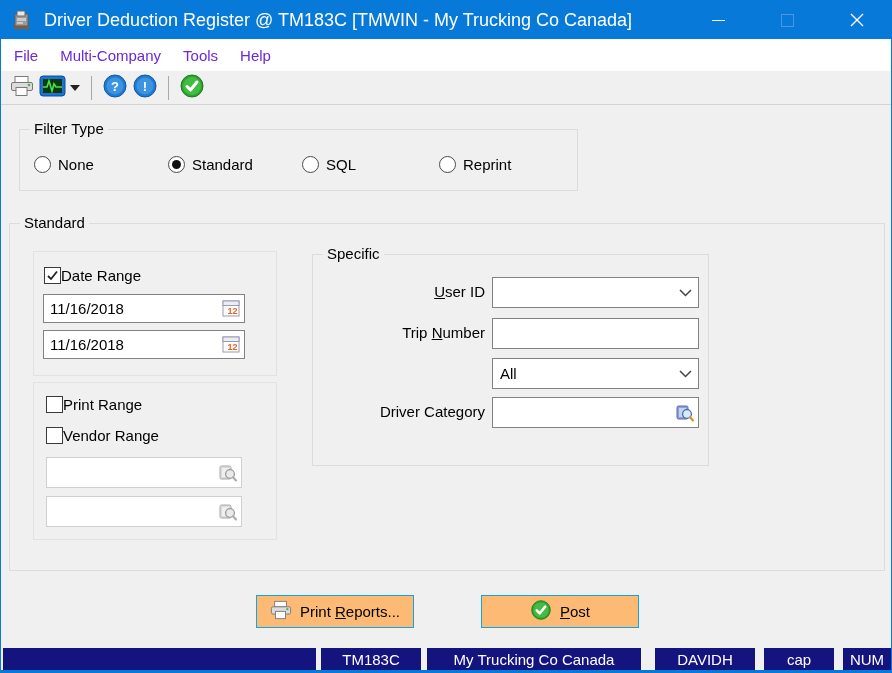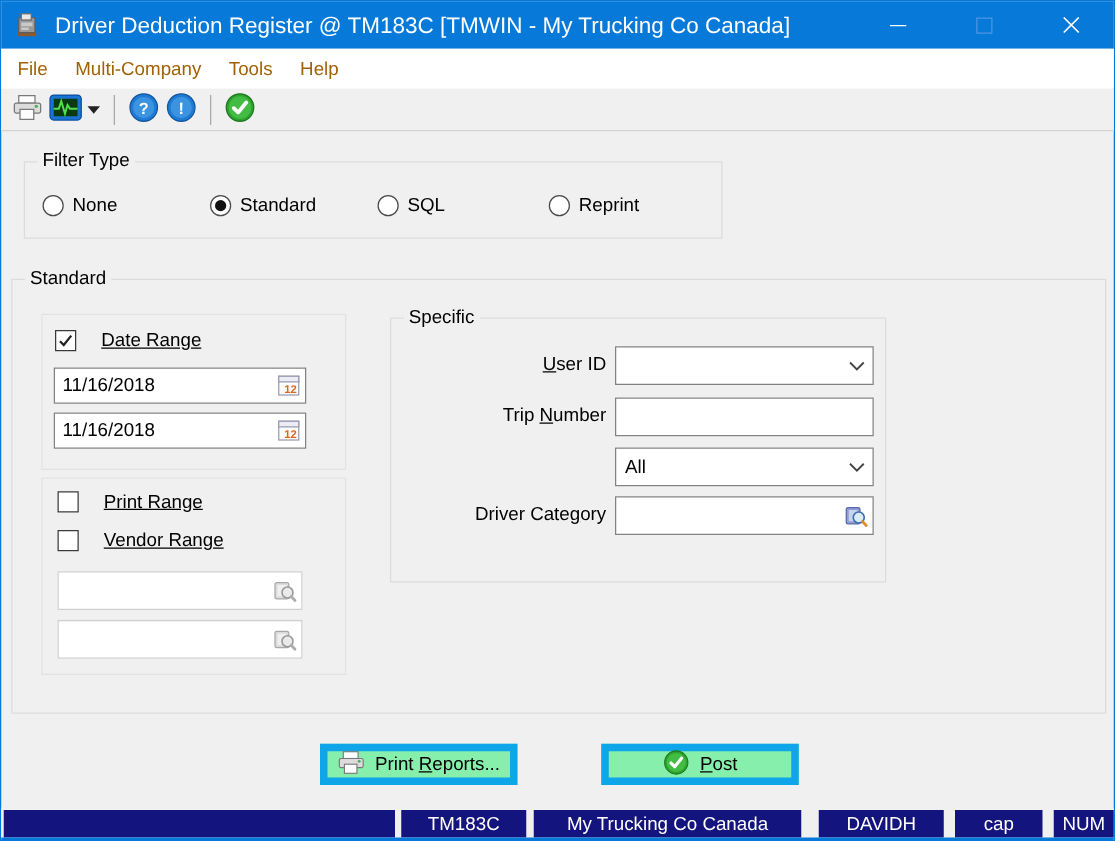--- a/index.html
+++ b/index.html
@@ -22,21 +22,21 @@
   .caption-buttons { position:absolute; right:0; top:0; height:38px; display:flex; }
   .cap-btn { width:69px; height:38px; display:flex; align-items:center; justify-content:center; color:#fff; font-size:15px; }
   .cap-btn .minline { width:13px; height:1px; background:#fff; display:block; }
   .cap-btn .maxbox { width:13px; height:13px; border:1px solid #4e97e0; display:block; }
   .cap-btn.close svg { display:block; }
   
   .menubar {
     position:absolute; left:0; top:38px; width:890px; height:32px;
     background:#ffffff; display:flex; align-items:center; padding-left:2px;
   }
-  .menu-item { padding:5px 11px; color:#a16207; cursor:default; }
+  .menu-item { padding:5px 11px; color:#6d28d9; cursor:default; }
   
   .toolbar {
     position:absolute; left:0; top:70px; width:890px; height:34px;
     background:#f0f0f0; border-bottom:1px solid #d4d4d4;
     display:flex; align-items:center; padding-left:6px;
   }
   .tb-btn { width:30px; height:28px; display:flex; align-items:center; justify-content:center; }
   .tb-arrow-btn { width:16px; height:28px; display:flex; align-items:center; justify-content:center; }
   .tb-arrow { width:0; height:0; border-left:5px solid transparent; border-right:5px solid transparent; border-top:6px solid #222; }
   .tb-sep { width:1px; height:24px; background:#a8a8a8; margin:0 8px; }
@@ -52,21 +52,21 @@
   .radio { position:absolute; display:flex; align-items:center; gap:7px; height:24px; }
   .radio .dot {
     width:17px; height:17px; border:1px solid #4a4a4a; border-radius:50%;
     background:#fff; position:relative; flex:0 0 auto;
   }
   .radio.selected .dot::after {
     content:""; position:absolute; left:3px; top:3px; width:9px; height:9px;
     border-radius:50%; background:#111;
   }
   
-  .checkbox { display:flex; align-items:flex-start; gap:20px; position:absolute; height:20px;text-decoration:underline; }
+  .checkbox { display:flex; align-items:flex-end; gap:0; position:absolute; height:20px; }
   .checkbox .box {
     width:17px; height:17px; border:1px solid #3a3a3a; background:#fff; flex:0 0 auto;
     display:flex; align-items:center; justify-content:center;
   }
   
   .field {
     position:absolute; background:#fff; border:1px solid #828282;
     display:flex; align-items:center;
   }
   .field input {
@@ -74,21 +74,21 @@
     font:inherit; padding:0 6px; background:transparent;
   }
   .field.disabled { border-color:#cfcfcf; }
   .field .icon-btn { flex:0 0 auto; width:26px; height:100%; display:flex; align-items:center; justify-content:center; }
   .combo-value { flex:1 1 auto; padding:0 7px; }
   .chev { flex:0 0 auto; width:26px; display:flex; align-items:center; justify-content:center; }
   
   .spec-row-label { position:absolute; text-align:right; width:172px; left:0; }
   
   .push-btn {
-    position:absolute; height:33px; background:#86efac; border:6px solid #0ea5e9;
+    position:absolute; height:33px; background:#fdba74; border:1px solid #0ea5e9;
     display:flex; align-items:center; justify-content:center; gap:8px; font-size:15px;
   }
   
   .statusbar { position:absolute; left:0; top:645px; width:890px; height:26px; background:#f0f0f0; }
   .status-seg {
     position:absolute; top:2px; height:22px; background:#14147e; color:#fff;
     display:flex; align-items:center; justify-content:center; font-size:15px; white-space:nowrap;
   }
   .bottom-border { position:absolute; left:0; top:669px; width:890px; height:2px; background:#0779d9; }
   .u-key { text-decoration:underline; }

